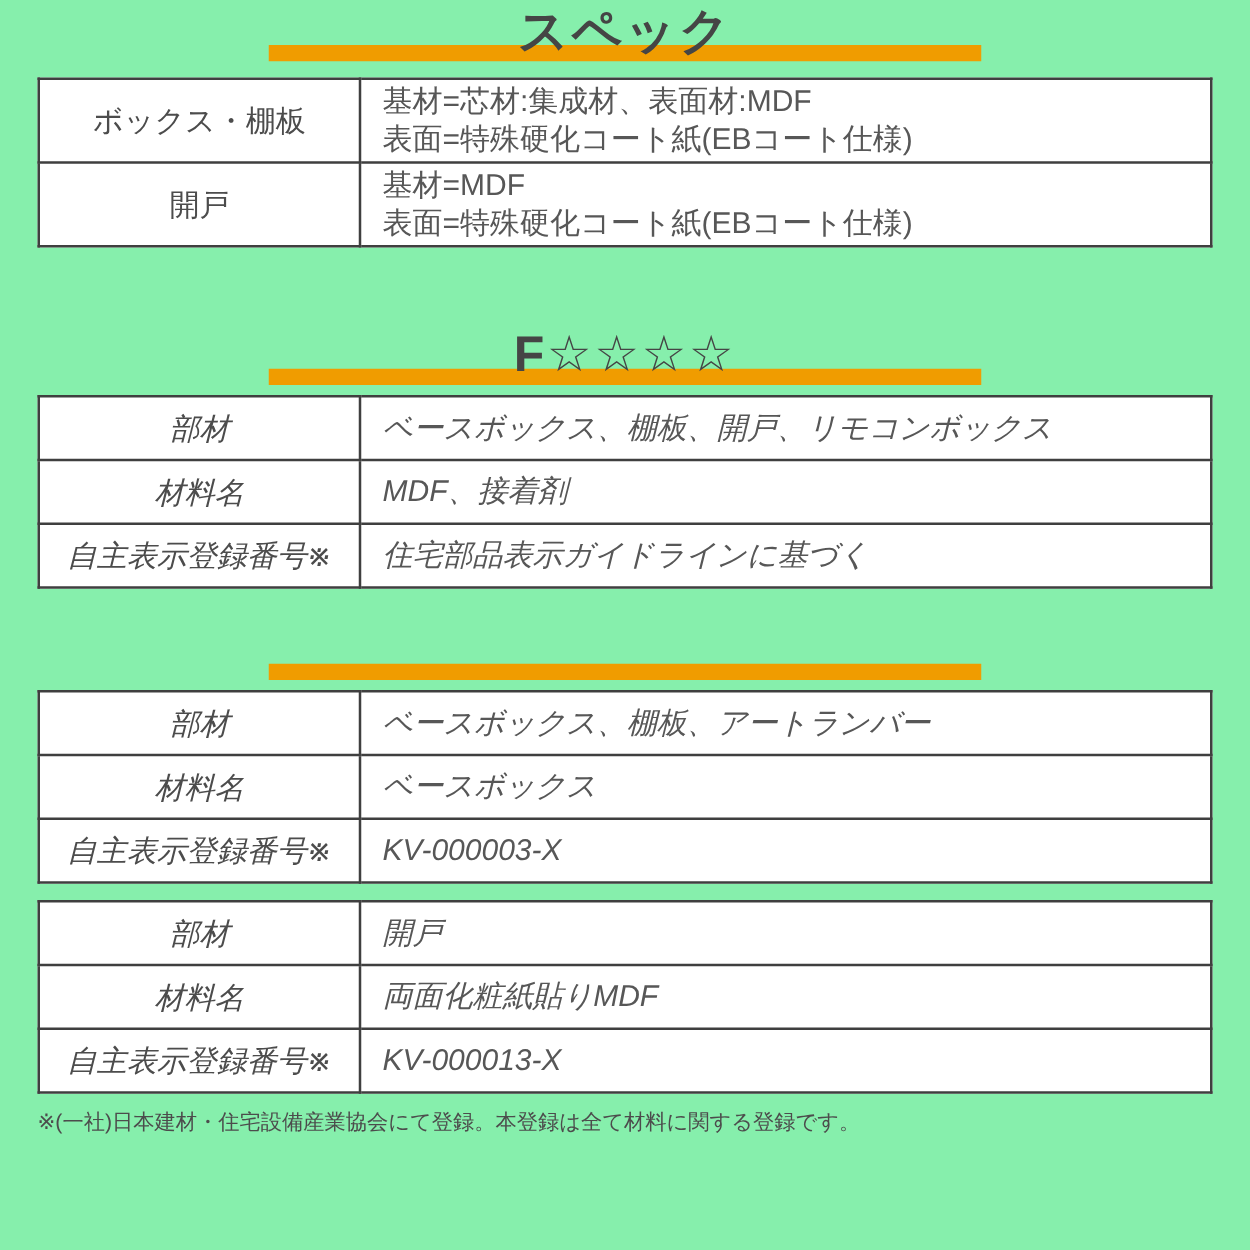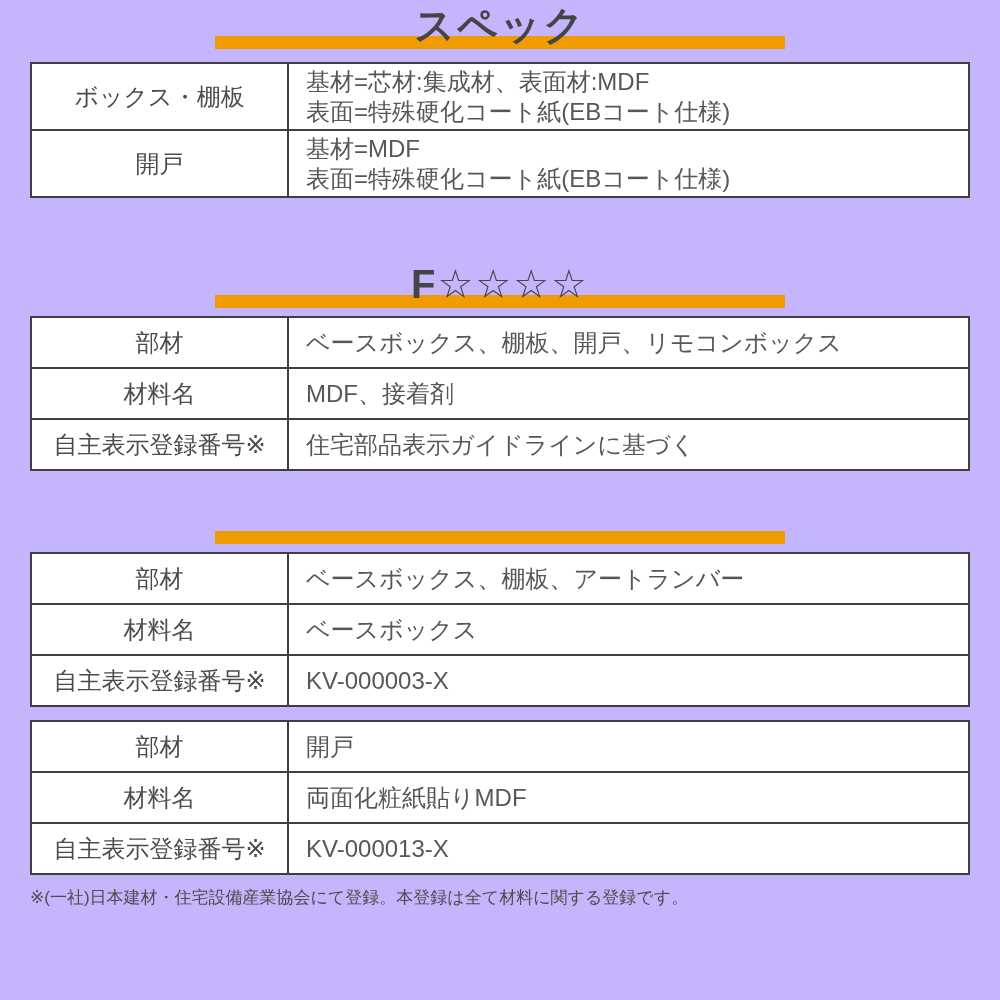--- a/index.html
+++ b/index.html
@@ -4,21 +4,21 @@
 <style>
   html,body { margin:0; padding:0; }
   body {
     font-family: "Liberation Sans", "DejaVu Sans", sans-serif;
     background: #faf2e4;
   }
   .page {
     width: 1000px;
     height: 1000px;
     box-sizing: border-box;
-    background: #c4b5fd;
+    background: #86efac;
     padding: 4px 30px 0 30px;
     overflow: hidden;
   }
   .section-title {
     text-align: center;
   }
   .section-title .txt {
     display: inline-block;
     position: relative;
     z-index: 1;
@@ -50,21 +50,21 @@
     font-size: 24px;
     color: #4c4c4c;
   }
   td.value-cell {
     padding-left: 17px;
     font-size: 24px;
     color: #575757;
   }
   .value-line { line-height: 30px; }
   tr.row-tall { height: 67px; }
-  tr.row-std  { height: 51px; }
+  tr.row-std  { height: 51px; font-style: italic; }
   .mt-table1 { margin-top: 13px; }
   .mt-title2 { margin-top: 65px; }
   .mt-table2 { margin-top: 8px; }
   .mt-title3 { margin-top: 70px; }
   .mt-table3 { margin-top: 8px; }
   .mt-table4 { margin-top: 13px; }
   .footnote {
     margin-top: 12px;
     font-size: 17px;
     line-height: 22px;

